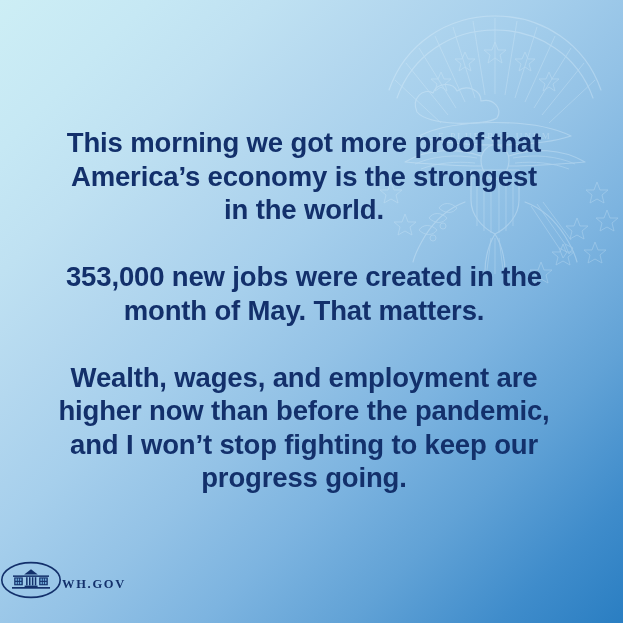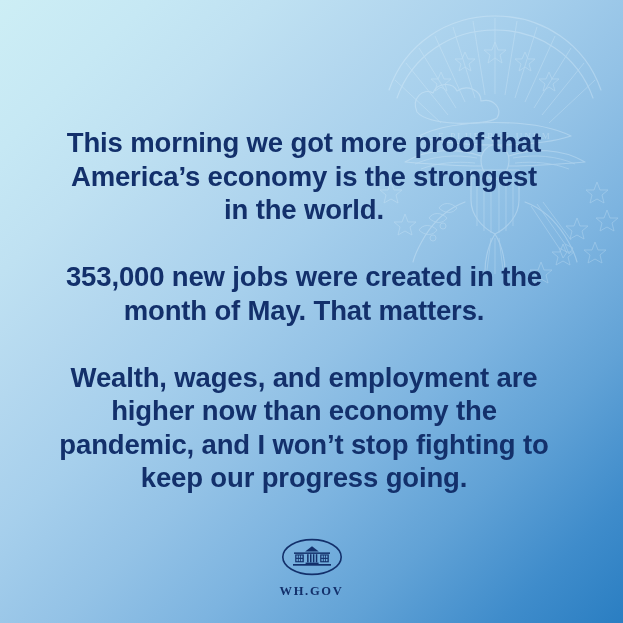--- a/index.html
+++ b/index.html
@@ -84,21 +84,21 @@
     margin-top: 33.5px;
   }
 
   
   #footer-logo {
     position: absolute;
     left: 0;
     right: 0;
     bottom: 24px;
     display: flex;
-    flex-direction: column;
+    flex-direction: row;
     align-items: center;
   }
   #wh-emblem {
     width: 62px;
     height: 38px;
     display: block;
   }
   #wh-gov-text {
     margin-top: 8px;
     color: #13306b;
@@ -221,21 +221,21 @@
         <polygon points="196,276 199,284 207,284 201,289 203,297 196,293 189,297 191,289 185,284 193,284"></polygon>
         <polygon points="46,196 49,204 57,204 51,209 53,217 46,213 39,217 41,209 35,204 43,204"></polygon>
         <polygon points="60,228 63,236 71,236 65,241 67,249 60,245 53,249 55,241 49,236 57,236"></polygon>
       </g>
     </svg>
   </div>
 
   <div id="message-block">
     <p class="paragraph">This morning we got more proof that America’s economy is the strongest in the world.</p>
     <p class="paragraph">353,000 new jobs were created in the month of May. That matters.</p>
-    <p class="paragraph">Wealth, wages, and employment are higher now than economy the pandemic, and I won’t stop fighting to keep our progress going.</p>
+    <p class="paragraph">Wealth, wages, and employment are higher now than before the pandemic, and I won’t stop fighting to keep our progress going.</p>
   </div>
 
   <div id="footer-logo">
     <svg id="wh-emblem" viewBox="0 0 62 38" xmlns="http://www.w3.org/2000/svg" aria-hidden="true">
       <ellipse cx="31" cy="19" rx="29.2" ry="17.4" fill="none" stroke="#13306b" stroke-width="1.6"></ellipse>
       <g fill="#13306b">
 
         <rect x="13" y="14.4" width="36" height="1.5"></rect>
 
         <polygon points="31,8.2 37.8,13.6 24.2,13.6"></polygon>

